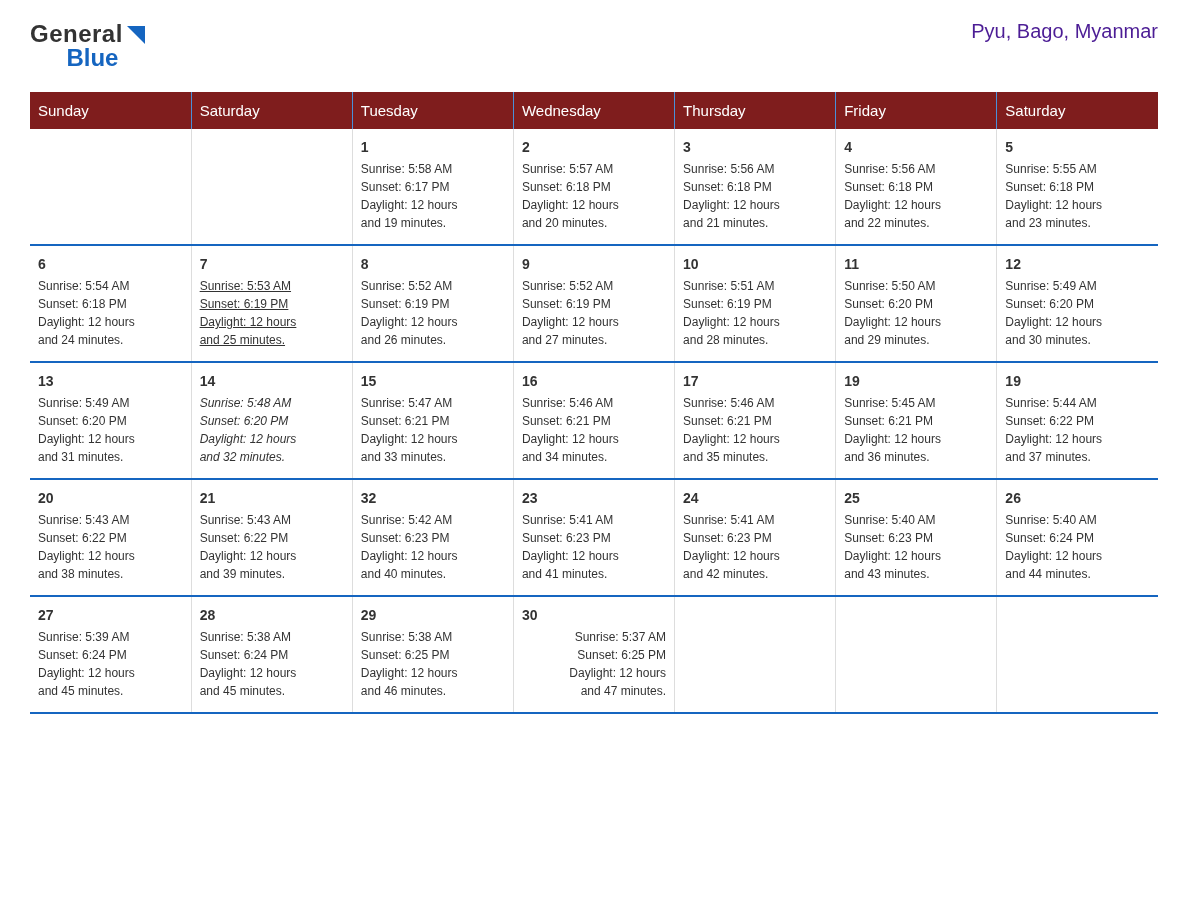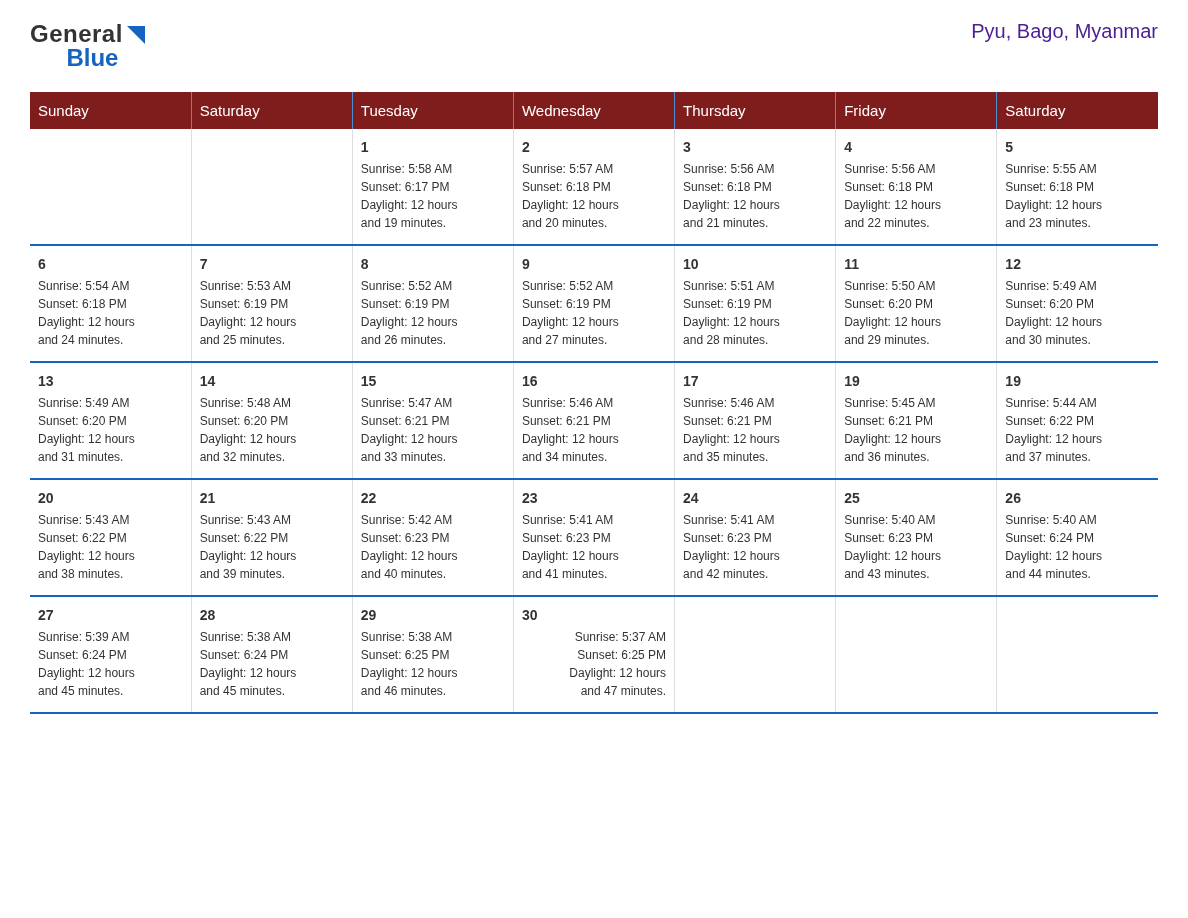--- a/index.html
+++ b/index.html
@@ -159,21 +159,21 @@
       <tr>
         <td>
           <span class="day-num">6</span>
           <div class="day-info" style="white-space: pre-line;">Sunrise: 5:54 AM
 Sunset: 6:18 PM
 Daylight: 12 hours
 and 24 minutes.</div>
         </td>
         <td>
           <span class="day-num">7</span>
-          <div class="day-info" style="white-space: pre-line;">Sunrise: 5:53 AM
+          <div class="day-info" style="white-space: pre-line; text-decoration: underline;">Sunrise: 5:53 AM
 Sunset: 6:19 PM
 Daylight: 12 hours
 and 25 minutes.</div>
         </td>
         <td>
           <span class="day-num">8</span>
           <div class="day-info" style="white-space: pre-line;">Sunrise: 5:52 AM
 Sunset: 6:19 PM
 Daylight: 12 hours
 and 26 minutes.</div>
@@ -210,21 +210,21 @@
       <tr>
         <td>
           <span class="day-num">13</span>
           <div class="day-info" style="white-space: pre-line;">Sunrise: 5:49 AM
 Sunset: 6:20 PM
 Daylight: 12 hours
 and 31 minutes.</div>
         </td>
         <td>
           <span class="day-num">14</span>
-          <div class="day-info" style="white-space: pre-line;">Sunrise: 5:48 AM
+          <div class="day-info" style="white-space: pre-line; font-style: italic;">Sunrise: 5:48 AM
 Sunset: 6:20 PM
 Daylight: 12 hours
 and 32 minutes.</div>
         </td>
         <td>
           <span class="day-num">15</span>
           <div class="day-info" style="white-space: pre-line;">Sunrise: 5:47 AM
 Sunset: 6:21 PM
 Daylight: 12 hours
 and 33 minutes.</div>
@@ -267,21 +267,21 @@
 and 38 minutes.</div>
         </td>
         <td>
           <span class="day-num">21</span>
           <div class="day-info" style="white-space: pre-line;">Sunrise: 5:43 AM
 Sunset: 6:22 PM
 Daylight: 12 hours
 and 39 minutes.</div>
         </td>
         <td>
-          <span class="day-num">22</span>
+          <span class="day-num">32</span>
           <div class="day-info" style="white-space: pre-line;">Sunrise: 5:42 AM
 Sunset: 6:23 PM
 Daylight: 12 hours
 and 40 minutes.</div>
         </td>
         <td>
           <span class="day-num">23</span>
           <div class="day-info" style="white-space: pre-line;">Sunrise: 5:41 AM
 Sunset: 6:23 PM
 Daylight: 12 hours

